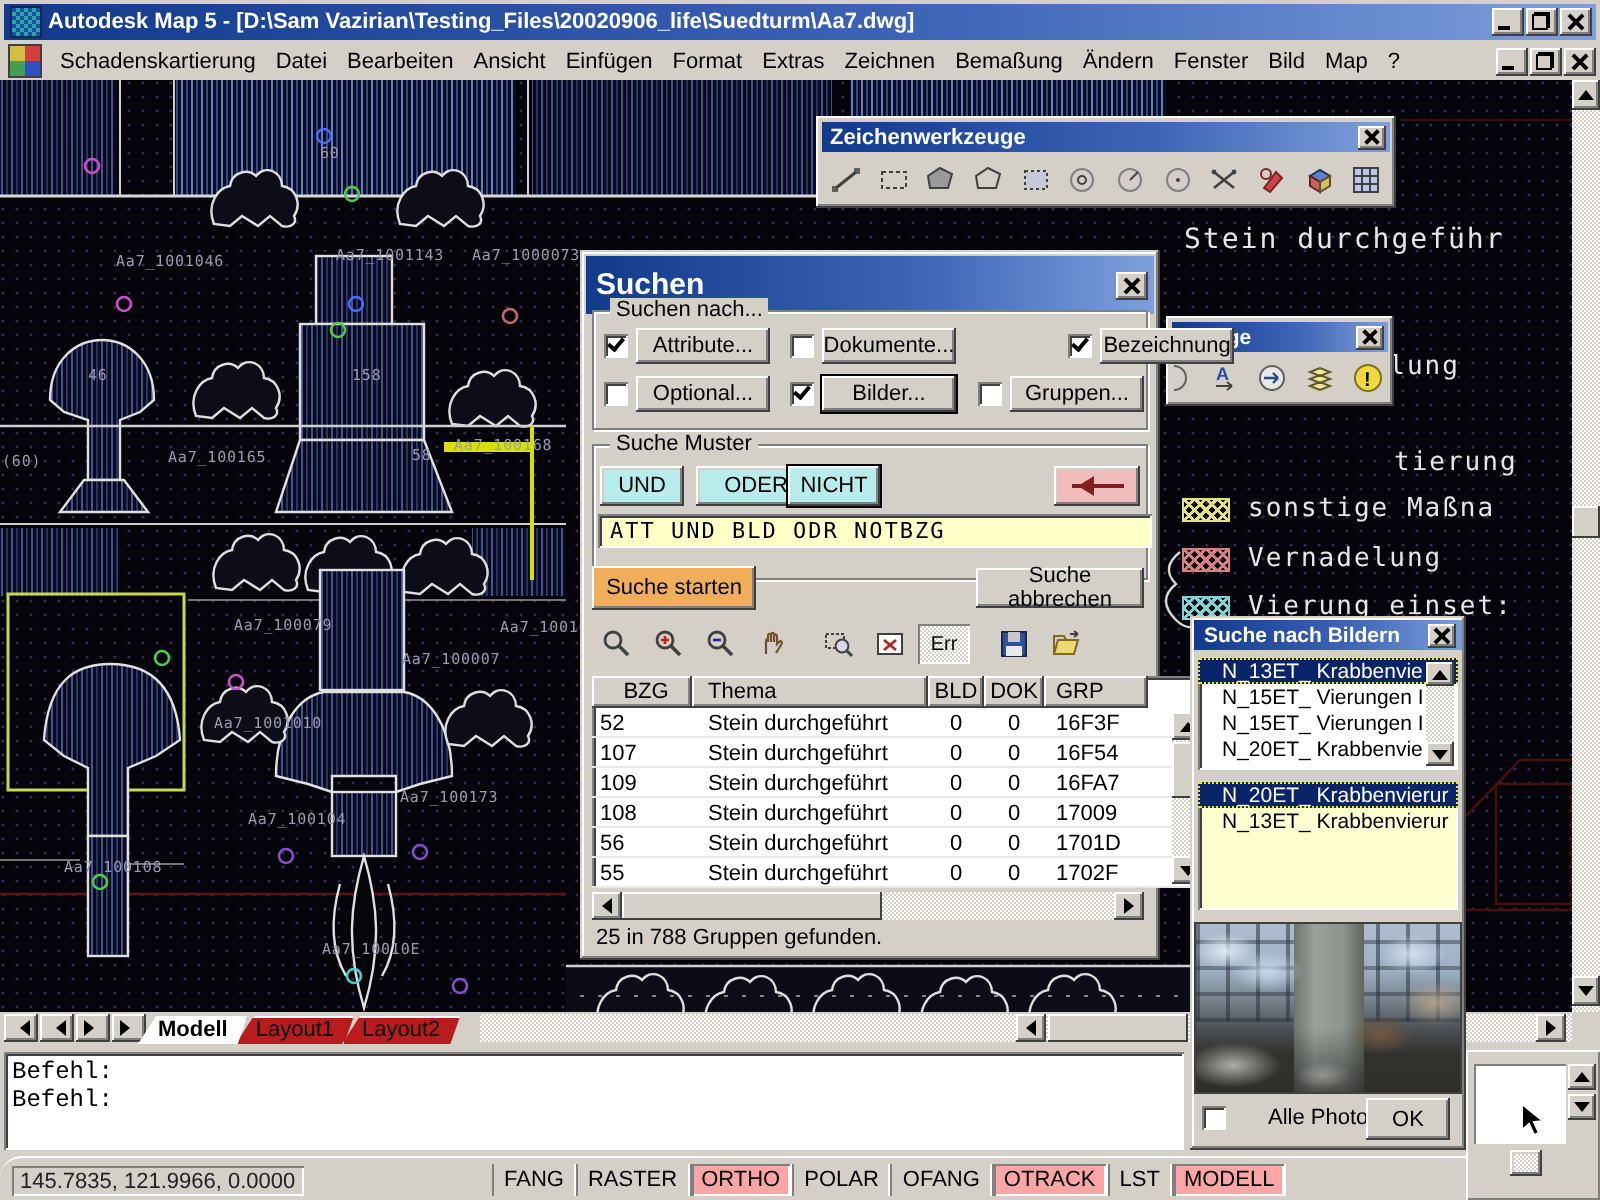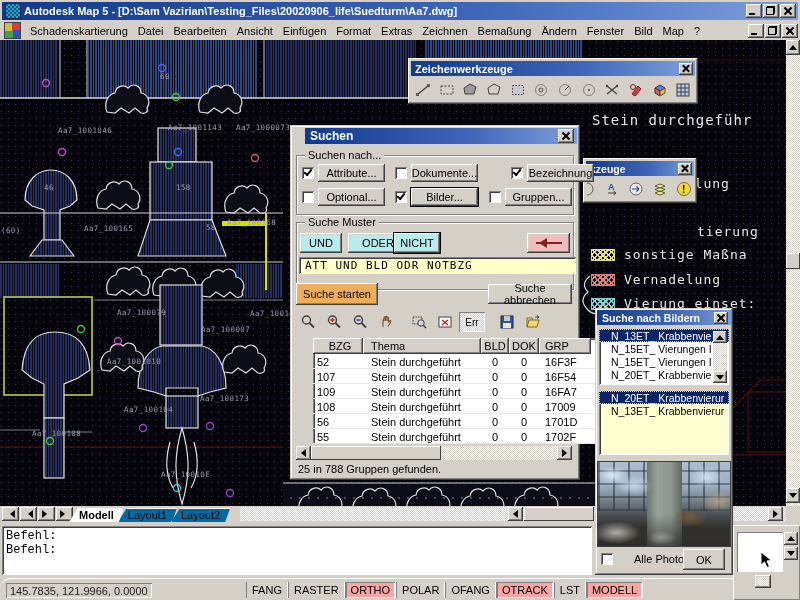--- a/index.html
+++ b/index.html
@@ -51,21 +51,21 @@
   
   .float-tb{position:absolute;z-index:5;background:#d4d0c8;box-shadow:inset -1px -1px #404040,inset 1px 1px #fff,inset -2px -2px #808080,inset 2px 2px #d4d0c8;}
   .tb-title{height:15px;margin:3px 3px 0 3px;display:flex;align-items:center;padding:0 2px 0 4px;font-size:11px;}
   .tb-close{margin-left:auto;width:14px;height:12px;position:relative;}
   .tb-close .glyph-close{left:3px;top:2px;width:7px;height:7px;}
   .tb-close .glyph-close::before,.tb-close .glyph-close::after{height:9px;left:3px;}
   .tb-icons{display:flex;align-items:center;padding:3px 4px;gap:2px;}
   .tb-icon{width:21px;height:20px;background:#d4d0c8;display:flex;align-items:center;justify-content:center;border:1px solid #d4d0c8;}
   
   .dialog{position:absolute;z-index:10;background:#d4d0c8;box-shadow:inset -1px -1px #404040,inset 1px 1px #d4d0c8,inset -2px -2px #808080,inset 2px 2px #fff;}
-  .dlg-title{position:absolute;left:15px;right:3px;top:3px;height:16px;display:flex;align-items:center;padding:0 3px 0 5px;font-size:12px;}
+  .dlg-title{position:absolute;left:3px;right:3px;top:3px;height:29px;display:flex;align-items:center;padding:0 3px 0 5px;font-size:15px;}
   .dlg-close{margin-left:auto;width:16px;height:14px;position:relative;}
   .group{position:absolute;border:1px solid #808080;box-shadow:inset 1px 1px 0 #fff,1px 1px 0 #fff;}
   .group-label{position:absolute;top:-7px;left:8px;background:#d4d0c8;padding:0 3px;font-size:11px;}
   .checkbox{width:12px;height:12px;background:#fff;box-shadow:inset 1px 1px #808080,inset -1px -1px #fff,inset 2px 2px #404040;position:relative;}
   .checkbox .mark{visibility:hidden;position:absolute;left:2px;top:2px;width:6px;height:3px;border-left:2px solid #000;border-bottom:2px solid #000;transform:rotate(-50deg);}
   .checkbox.checked .mark{visibility:visible;}
   .opt{position:absolute;display:flex;align-items:center;gap:4px;}
   .opt-btn{width:67px;height:18px;}
   .op-btn{position:absolute;height:20px;background:#b8ecec;font-size:11px;}
   .op-btn.active{outline:1px solid #000;box-shadow:inset -1px -1px #404040,inset 1px 1px #fff,inset -2px -2px #808080,inset 2px 2px #b8ecec;}
@@ -109,21 +109,21 @@
     radial-gradient(26px 16px at 91% 47%,rgba(196,170,138,.75),transparent 70%),
     radial-gradient(24px 14px at 70% 66%,rgba(122,88,58,.85),transparent 70%),
     radial-gradient(34px 16px at 14% 84%,rgba(205,205,198,.8),transparent 70%),
     radial-gradient(20px 10px at 48% 90%,rgba(180,180,175,.6),transparent 70%),
     linear-gradient(0deg,rgba(15,15,15,.55),transparent 38%);}
   
   .tabrow{position:absolute;left:0;top:506px;width:800px;height:16px;background:#d4d0c8;z-index:2;display:flex;align-items:flex-end;}
   .tabnav{display:flex;gap:1px;padding:0 2px 1px 2px;}
   .tabnav .btn{width:17px;height:14px;}
   .tabs{display:flex;align-items:flex-end;height:16px;}
-  .tab{height:14px;padding:0 10px;display:flex;align-items:center;background:#0369a1;color:#000;
+  .tab{height:14px;padding:0 10px;display:flex;align-items:center;background:#b91c1c;color:#000;
     clip-path:polygon(9px 0,100% 0,calc(100% - 5px) 100%,0 100%);box-shadow:inset 0 1px #fff,inset 1px 0 #fff,inset -1px -0 #808080;margin-left:-6px;}
   .tab.active{background:#fff;font-weight:bold;z-index:2;}
   .tr-hsb{position:absolute;left:240px;top:1px;width:546px;height:14px;background-image:conic-gradient(#fff 0 25%,#d4d0c8 0 50%,#fff 0 75%,#d4d0c8 0);background-size:2px 2px;}
   .cmdwin{position:absolute;left:0;top:522px;width:800px;height:56px;background:#d4d0c8;z-index:2;}
   .cmd-box{position:absolute;left:2px;top:4px;width:586px;bottom:3px;background:#fff;box-shadow:inset 1px 1px #808080,inset -1px -1px #fff,inset 2px 2px #404040;
     font-family:"Liberation Mono",monospace;font-size:12px;padding:3px 0 0 4px;color:#000;}
   .cmdline{height:14px;white-space:pre;}
   .statusbar{position:absolute;left:0;top:578px;width:800px;height:22px;background:#d4d0c8;z-index:2;border-top:1px solid #fff;display:flex;align-items:center;border-radius:11px;}
   .coords{position:absolute;left:6px;top:4px;width:142px;height:15px;box-shadow:inset 1px 1px #808080,inset -1px -1px #fff;
     display:flex;align-items:center;padding-left:4px;font-size:11px;color:#222;}
@@ -504,21 +504,21 @@
             <i class="mark"></i>
           </span>
           <button class="btn opt-btn">Attribute...</button>
         </div>
 
         <div class="opt" style="left: 105px; top: 39px; position: absolute;">
           <span class="checkbox"></span>
           <button class="btn opt-btn">Dokumente...</button>
         </div>
 
-        <div class="opt" style="left: 182px; top: 39px; position: absolute; padding-left: 39px;">
+        <div class="opt" style="left: 205px; top: 39px; position: absolute; padding-left: 39px;">
           <span class="checkbox checked">
             <i class="mark"></i>
           </span>
           <button class="btn opt-btn">Bezeichnung</button>
         </div>
 
         <div class="opt" style="left: 12px; top: 63px; position: absolute;">
           <span class="checkbox"></span>
           <button class="btn opt-btn">Optional...</button>
         </div>
@@ -606,21 +606,21 @@
         </span>
       <span class="tb-icon">
           <svg width="16" height="16">
             <path d="M2,13 L4,6 H14 L12,13 Z" fill="#f0d870" stroke="#806820"></path>
             <path d="M2,13 V4 H7 L8,6" fill="none" stroke="#806820"></path>
             <path d="M10,3 H14 M14,3 L12,1.5 M14,3 L12,4.5" stroke="#404040" fill="none"></path>
           </svg>
         </span>
     </div>
 
-    <div class="rtable" style="left:6px;top:213px;width:307px;height:106px;margin-left:17px;">
+    <div class="rtable" style="left:6px;top:213px;width:307px;height:106px;">
       <div class="rt-head">
         <span class="rt-th c-bzg">BZG</span>
         <span class="rt-th c-thema">Thema</span>
         <span class="rt-th c-bld">BLD</span>
         <span class="rt-th c-dok">DOK</span>
         <span class="rt-th c-grp">GRP</span>
       </div>
       <div>
 
           <div class="rt-row">

